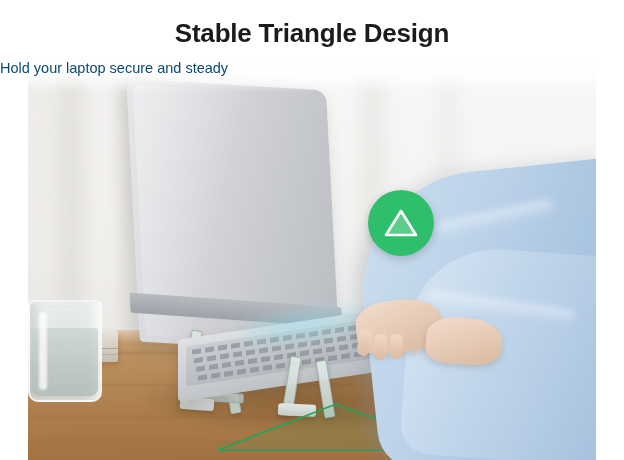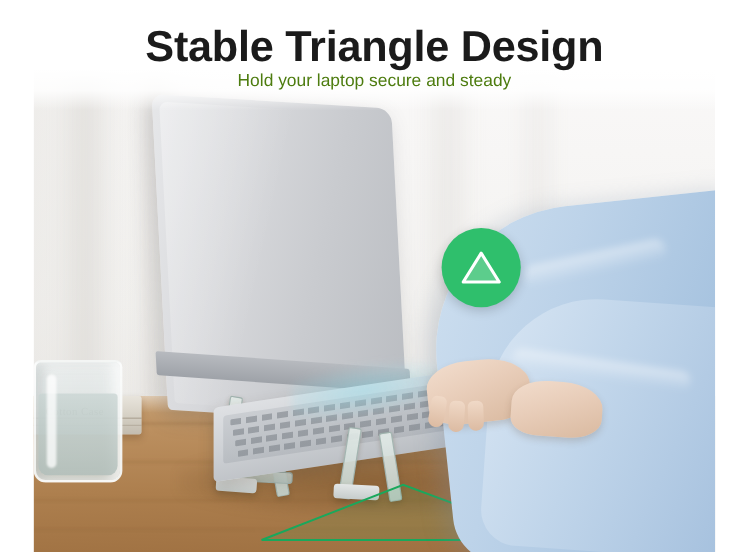--- a/index.html
+++ b/index.html
@@ -307,34 +307,33 @@
     justify-content: center;
   }
 
   
   .title {
     position: absolute;
     left: 0;
     top: 18px;
     width: 624px;
     text-align: center;
-    font-size: 36px;
+    font-size: 26px;
     font-weight: bold;
     color: #1b1b1b;
     letter-spacing: -0.2px;
     z-index: 70;
   }
   .subtitle {
     position: absolute;
     left: 0;
     top: 60px;
     width: 624px;
-    text-align: center;
     font-size: 14.5px;
-    color: #4d7c0f;
+    color: #0c4a6e;
     z-index: 70;
   }
   
   .text-fade {
     position: absolute;
     left: 0; top: 0;
     width: 624px; height: 92px;
     background: linear-gradient(180deg, #ffffff 0%, #ffffff 62%, rgba(255,255,255,0.85) 82%, rgba(255,255,255,0) 100%);
     z-index: 65;
   }

